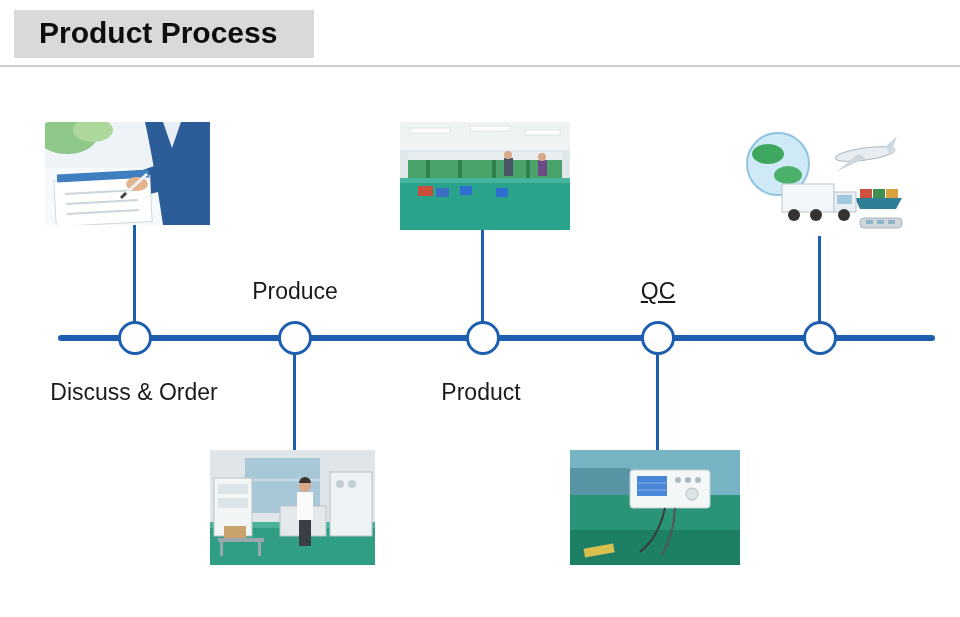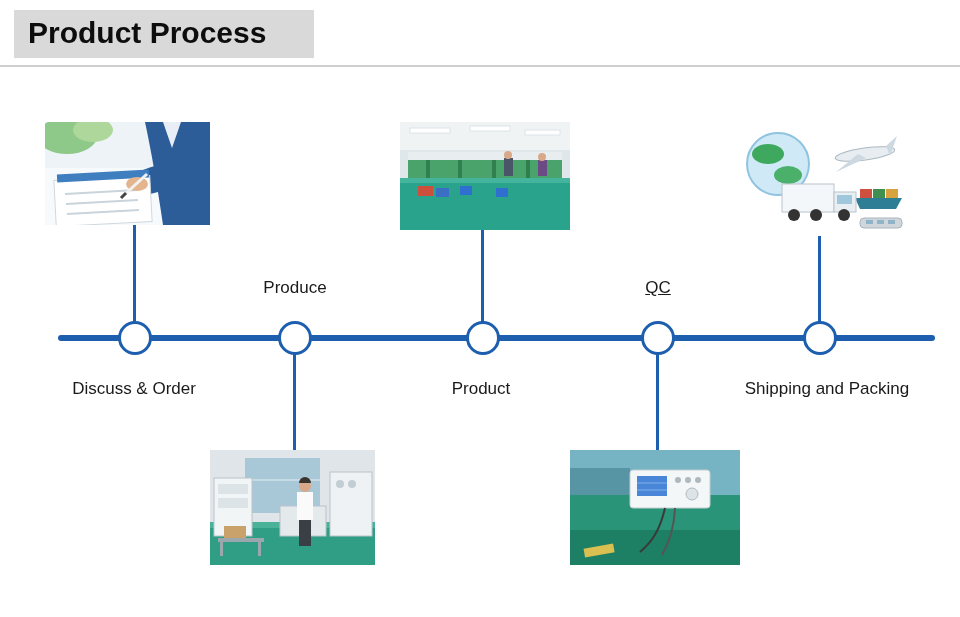--- a/index.html
+++ b/index.html
@@ -6,40 +6,40 @@
   html,body { background:#ffffff; }
   body { font-family:"Liberation Sans", sans-serif; }
   .canvas {
     position:relative; width:960px; height:617px;
     background:#ffffff; overflow:hidden;
   }
   .title-bar {
     position:absolute; left:14px; top:10px;
     background:#d9d9d9; color:#0d0d0d;
     font-size:30px; font-weight:bold;
-    padding:6px 20px 8px 14px;
+    padding:6px 20px 8px 25px;
     min-width:300px;
   }
   .top-divider {
     position:absolute; left:0; top:65px; width:960px; height:2px;
     background:#cfcfcf;
   }
   .timeline-line {
     position:absolute; left:58px; top:335px; width:877px; height:6px;
     background:#1d5fae; border-radius:3px;
   }
   .connector {
     position:absolute; width:3px; background:#1d5fae;
   }
   .node {
     position:absolute; top:321px; width:34px; height:34px;
     border:3px solid #1d5fae; border-radius:50%; background:#ffffff;
   }
   .step-label {
-    position:absolute; font-size:17px; color:#1a1a1a;
+    position:absolute; font-size:23px; color:#1a1a1a;
     text-align:center; white-space:nowrap;
   }
   .photo {
     position:absolute; display:block;
   }
 </style>
 </head>
 <body>
 
 <div class="canvas">
@@ -174,15 +174,14 @@
   <div class="node" style="left:118px;"></div>
   <div class="node" style="left:278px;"></div>
   <div class="node" style="left:466px;"></div>
   <div class="node" style="left:641px;"></div>
   <div class="node" style="left:803px;"></div>
 
   <div class="step-label" style="left:235px; top:278px; width:120px;">Produce</div>
   <div class="step-label" style="left:628px; top:278px; width:60px;text-decoration:underline;">QC</div>
   <div class="step-label" style="left:34px; top:379px; width:200px;text-align:center;">Discuss &amp; Order</div>
   <div class="step-label" style="left:401px; top:379px; width:160px;">Product</div>
-  <div class="step-label" style="left:707px; top:379px; width:240px;">Shipping and Packing</div>
 
 </div>
 
 </body></html>

